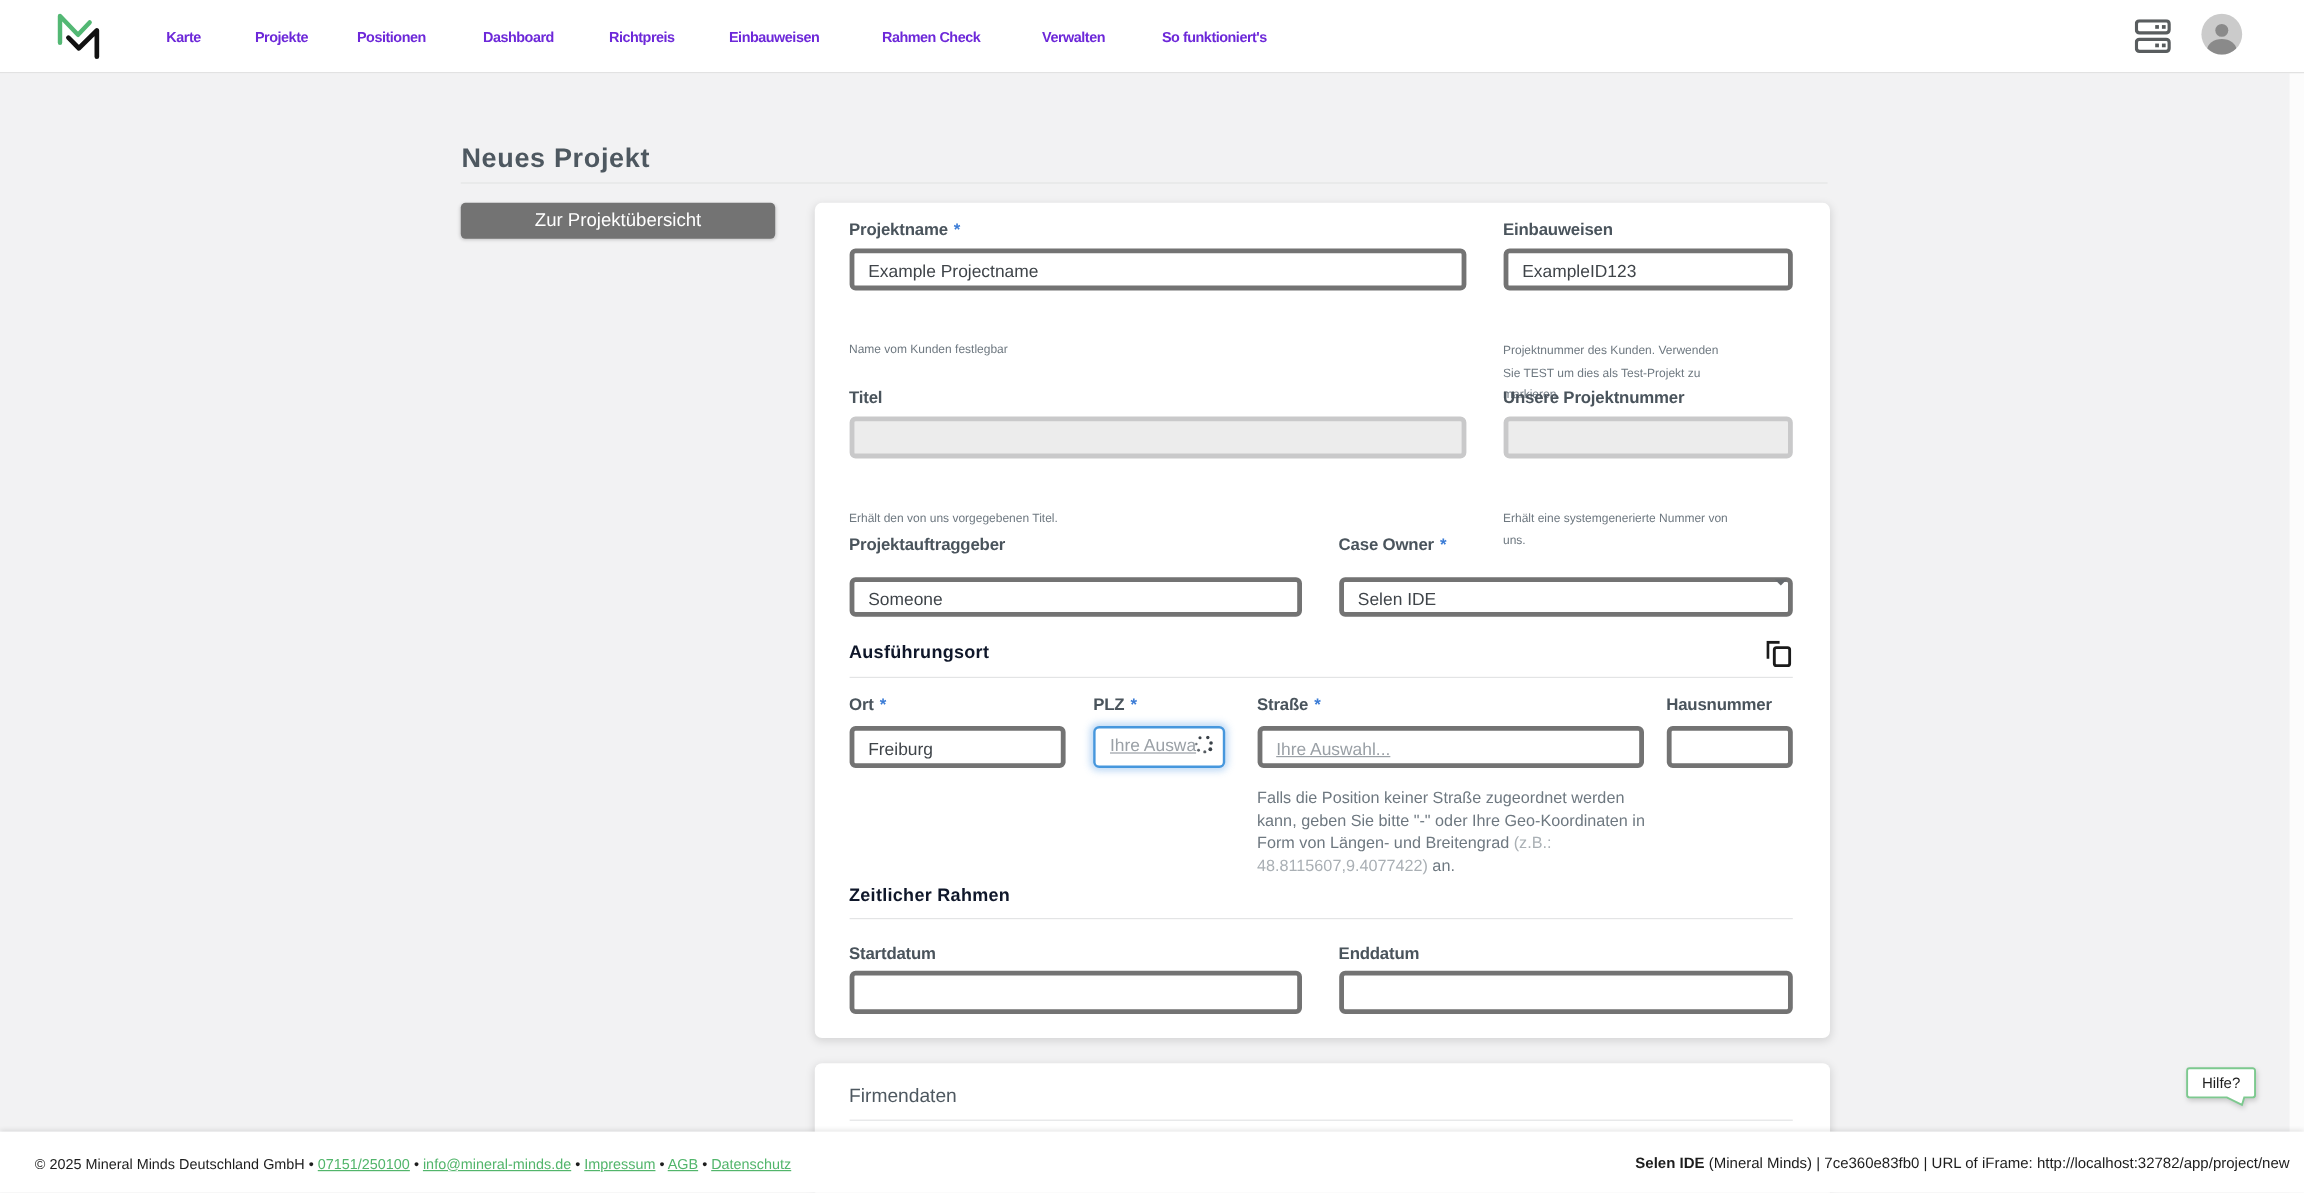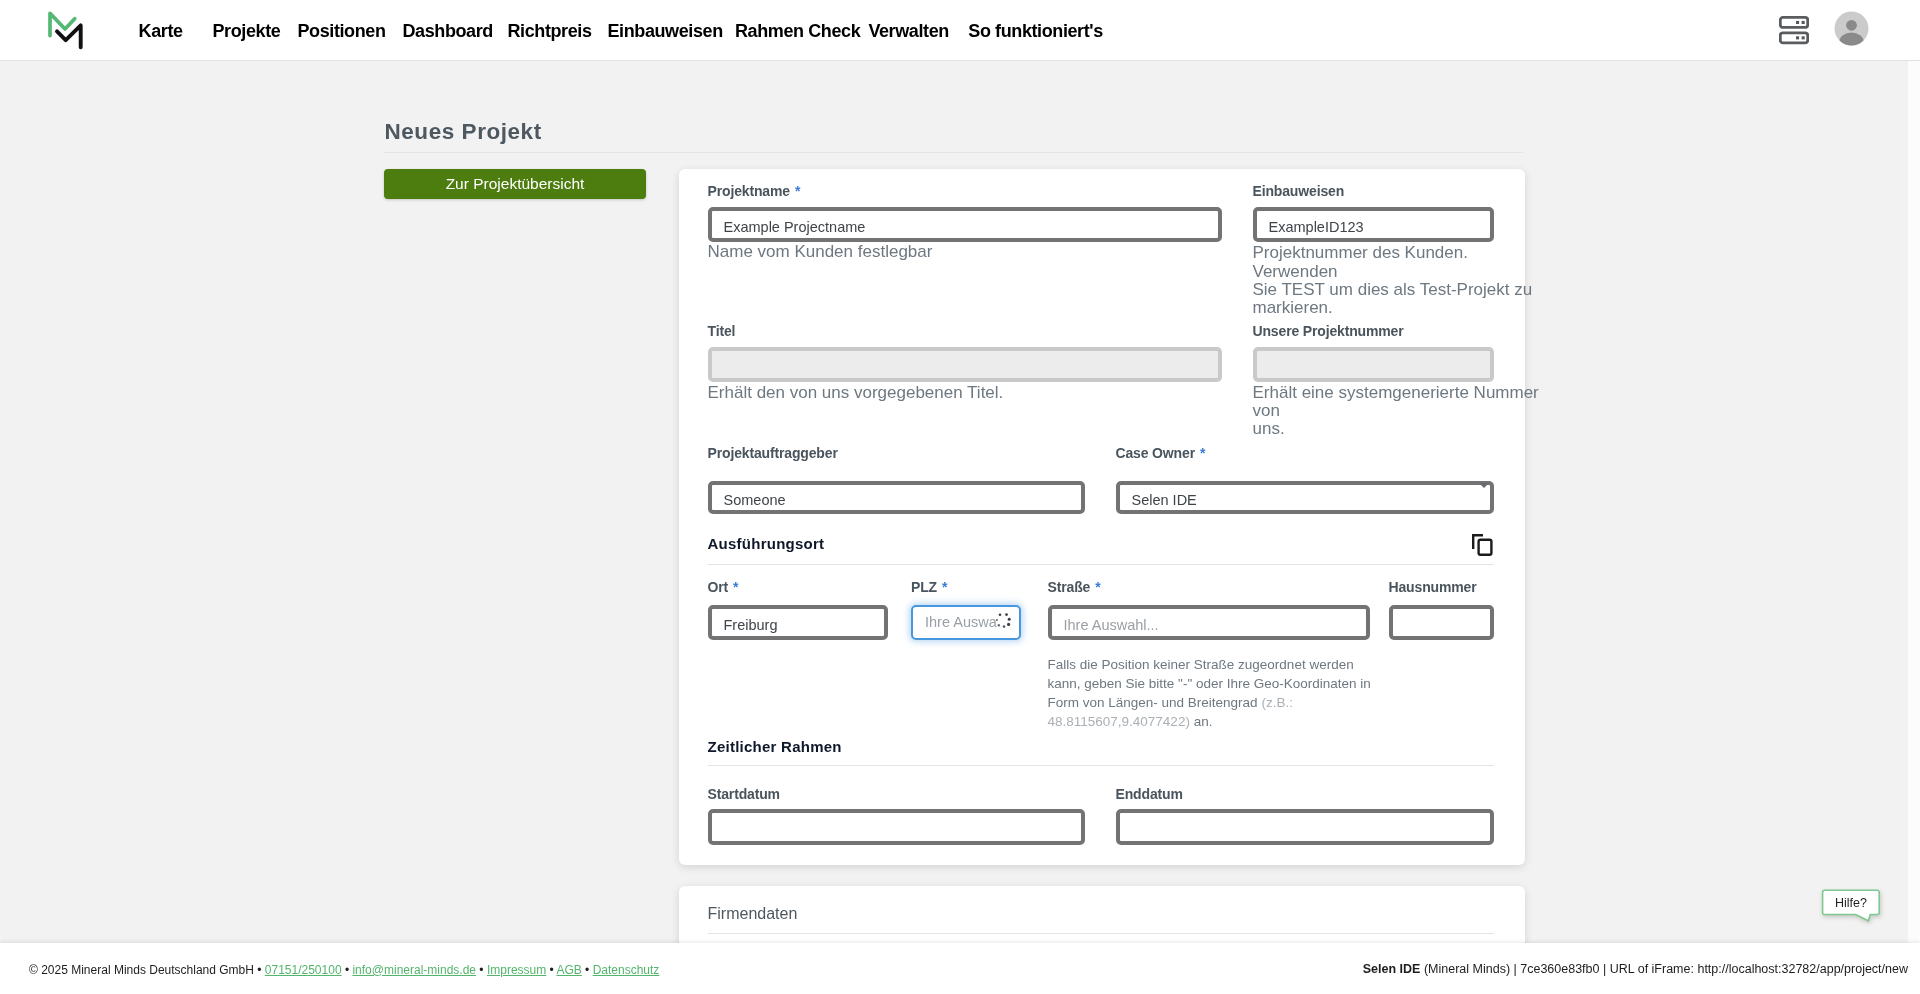--- a/index.html
+++ b/index.html
@@ -1,36 +1,36 @@
 <!DOCTYPE html>
 <html><head>
 <meta charset="utf-8">
 <style>
   * { margin:0; padding:0; box-sizing:border-box; }
   html,body { width:1920px; height:994px; overflow:hidden; }
   body { font-family:"Liberation Sans", sans-serif; background:#f2f2f3; position:relative; }
   .abs { position:absolute; }
   .header { left:0; top:0; width:1920px; height:61px; background:#fff; border-bottom:1px solid #e2e2e2; z-index:5; }
-  .nav { top:0; height:60px; line-height:62px; font-size:18px; font-weight:700; letter-spacing:-0.4px; color:#000000; white-space:nowrap; }
+  .nav { top:0; height:60px; line-height:62px; font-size:12px; font-weight:700; letter-spacing:-0.4px; color:#6d28d9; white-space:nowrap; }
   .strip { left:1908px; top:61px; width:12px; height:933px; background:#fcfcfc; z-index:4; }
   .h1 { left:384.5px; top:118.5px; font-size:22.5px; font-weight:700; color:#4e5860; letter-spacing:0.55px; }
   .hr { height:1px; background:#e3e4e5; }
-  .btn { left:384px; top:169px; width:262px; height:30px; background:#4d7c0f; border-radius:4px;
+  .btn { left:384px; top:169px; width:262px; height:30px; background:#737373; border-radius:4px;
          color:#fff; font-size:15.5px; text-align:center; line-height:30px;
          box-shadow:0 1px 3px rgba(0,0,0,0.18); }
   .card { background:#fff; border-radius:6px; box-shadow:0 2px 8px rgba(0,0,0,0.13); }
   .ghint { font-size:13.5px; color:#6e7880; line-height:19.3px; }
   .lbl { font-size:14px; font-weight:700; letter-spacing:-0.15px; color:#4a545c; white-space:nowrap; }
   .ast { color:#3b7cd6; padding-left:5px; }
   .inp { height:35px; background:#fff; border:4px solid #737373; border-radius:5px;
          font-size:14.5px; color:#3f4449; line-height:33px; padding:0 12px; white-space:nowrap; overflow:hidden; }
   .inp.h33 { height:33px; line-height:31px;margin-top:12px; }
   .inp.dis { background:#ececec; border-color:#c9c9ca; }
-  .ph { color:#9aa0a6; }
-  .hint { font-size:17px; color:#6e7880; line-height:18.2px; }
+  .ph { color:#9aa0a6;text-decoration:underline; }
+  .hint { font-size:10px; color:#6e7880; line-height:18.2px;margin-top:40px; }
   .sect { font-size:15px; font-weight:700; letter-spacing:0.25px; color:#0f172a; }
   .caret { width:0; height:0; border-left:5px solid transparent; border-right:5px solid transparent; border-top:5.5px solid #666a6e; }
   .footer { left:0; top:943px; width:1920px; height:51px; background:#fff; box-shadow:0 -1px 4px rgba(0,0,0,0.10); z-index:6; }
   .flink { color:#52b56b; text-decoration:underline; }
   .ftxt { font-size:12.5px; color:#1d1d1d; }
 </style>
 </head>
 <body>
 
 <div class="abs strip"></div>

